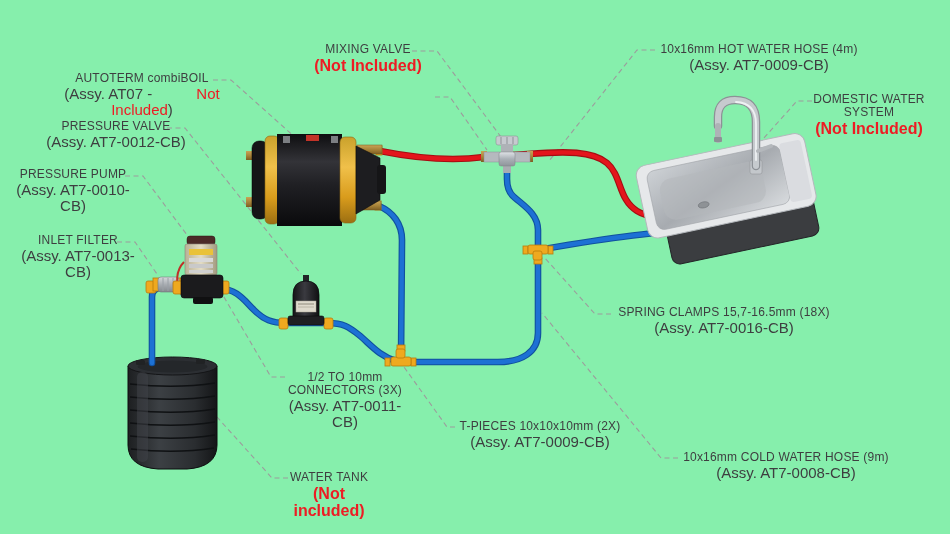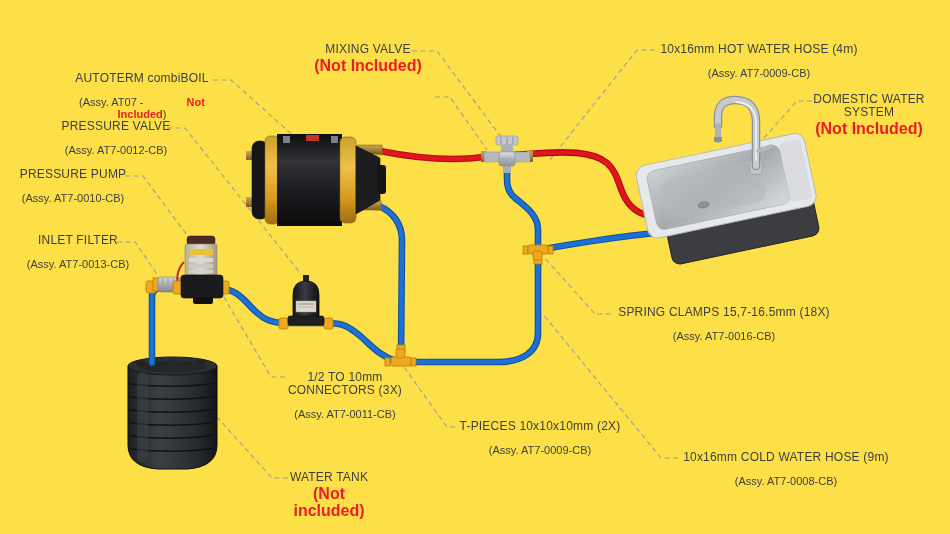--- a/index.html
+++ b/index.html
@@ -1,23 +1,23 @@
 <!DOCTYPE html>
 <html style="--hot: #e3151c; --cold: #1d71d4; --label: #3e3e40; --red-note: #ed1c24; --leader: #9c9c9c; --fitting: #efa91f;"><head>
 <meta charset="utf-8">
 <style>
   html,body{margin:0;padding:0;background:#fff;}
-  #stage{position:relative;width:950px;height:534px;background:#fde047;overflow:hidden;
+  #stage{position:relative;width:950px;height:534px;background:#86efac;overflow:hidden;
          font-family:"Liberation Sans", sans-serif;}
   #art{position:absolute;left:0;top:0;}
   .label{position:absolute;text-align:center;color:var(--label,#3e3e40);line-height:1.08;}
   .label .title{font-size:12px;letter-spacing:.2px;display:block;}
-  .label .assy{font-size:11px;display:block;margin-top:12px;}
+  .label .assy{font-size:15px;display:block;margin-top:1px;}
   .label .note{font-size:16px;font-weight:bold;color:var(--red-note,#ed1c24);display:block;margin-top:1px;}
-  .label .assy .red{color:var(--red-note,#ed1c24);font-weight:bold;padding-left:40px;}
+  .label .assy .red{color:var(--red-note,#ed1c24);font-weight:normal;padding-left:40px;}
   
   #label-autoterm{left:58px;top:72px;width:168px;text-align:center;}
   #label-pressure-tank{left:42px;top:120px;width:148px;}
   #label-pressure-pump{left:8px;top:168px;width:130px;}
   #label-inlet-filter{left:14px;top:234px;width:128px;}
   #label-mixing-valve{left:300px;top:43px;width:136px;}
   #label-male{left:272px;top:89px;width:170px;}
   #label-hot-hose{left:650px;top:43px;width:218px;}
   #label-domestic{left:808px;top:93px;width:122px;}
   #label-spring-clamps{left:608px;top:306px;width:232px;}

